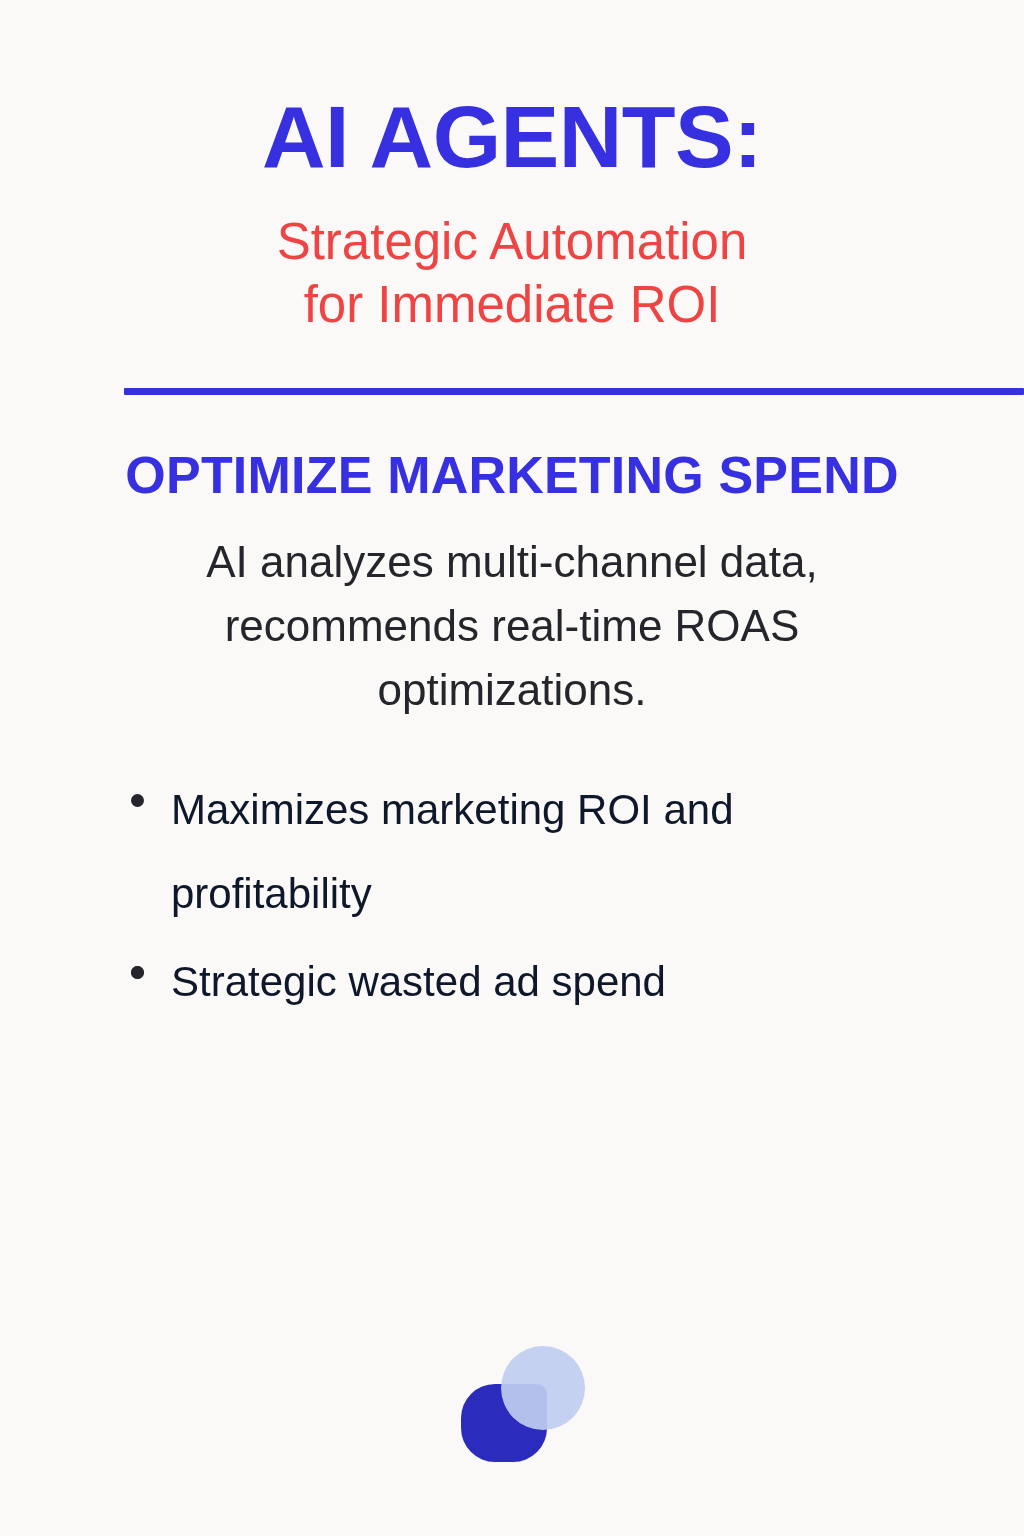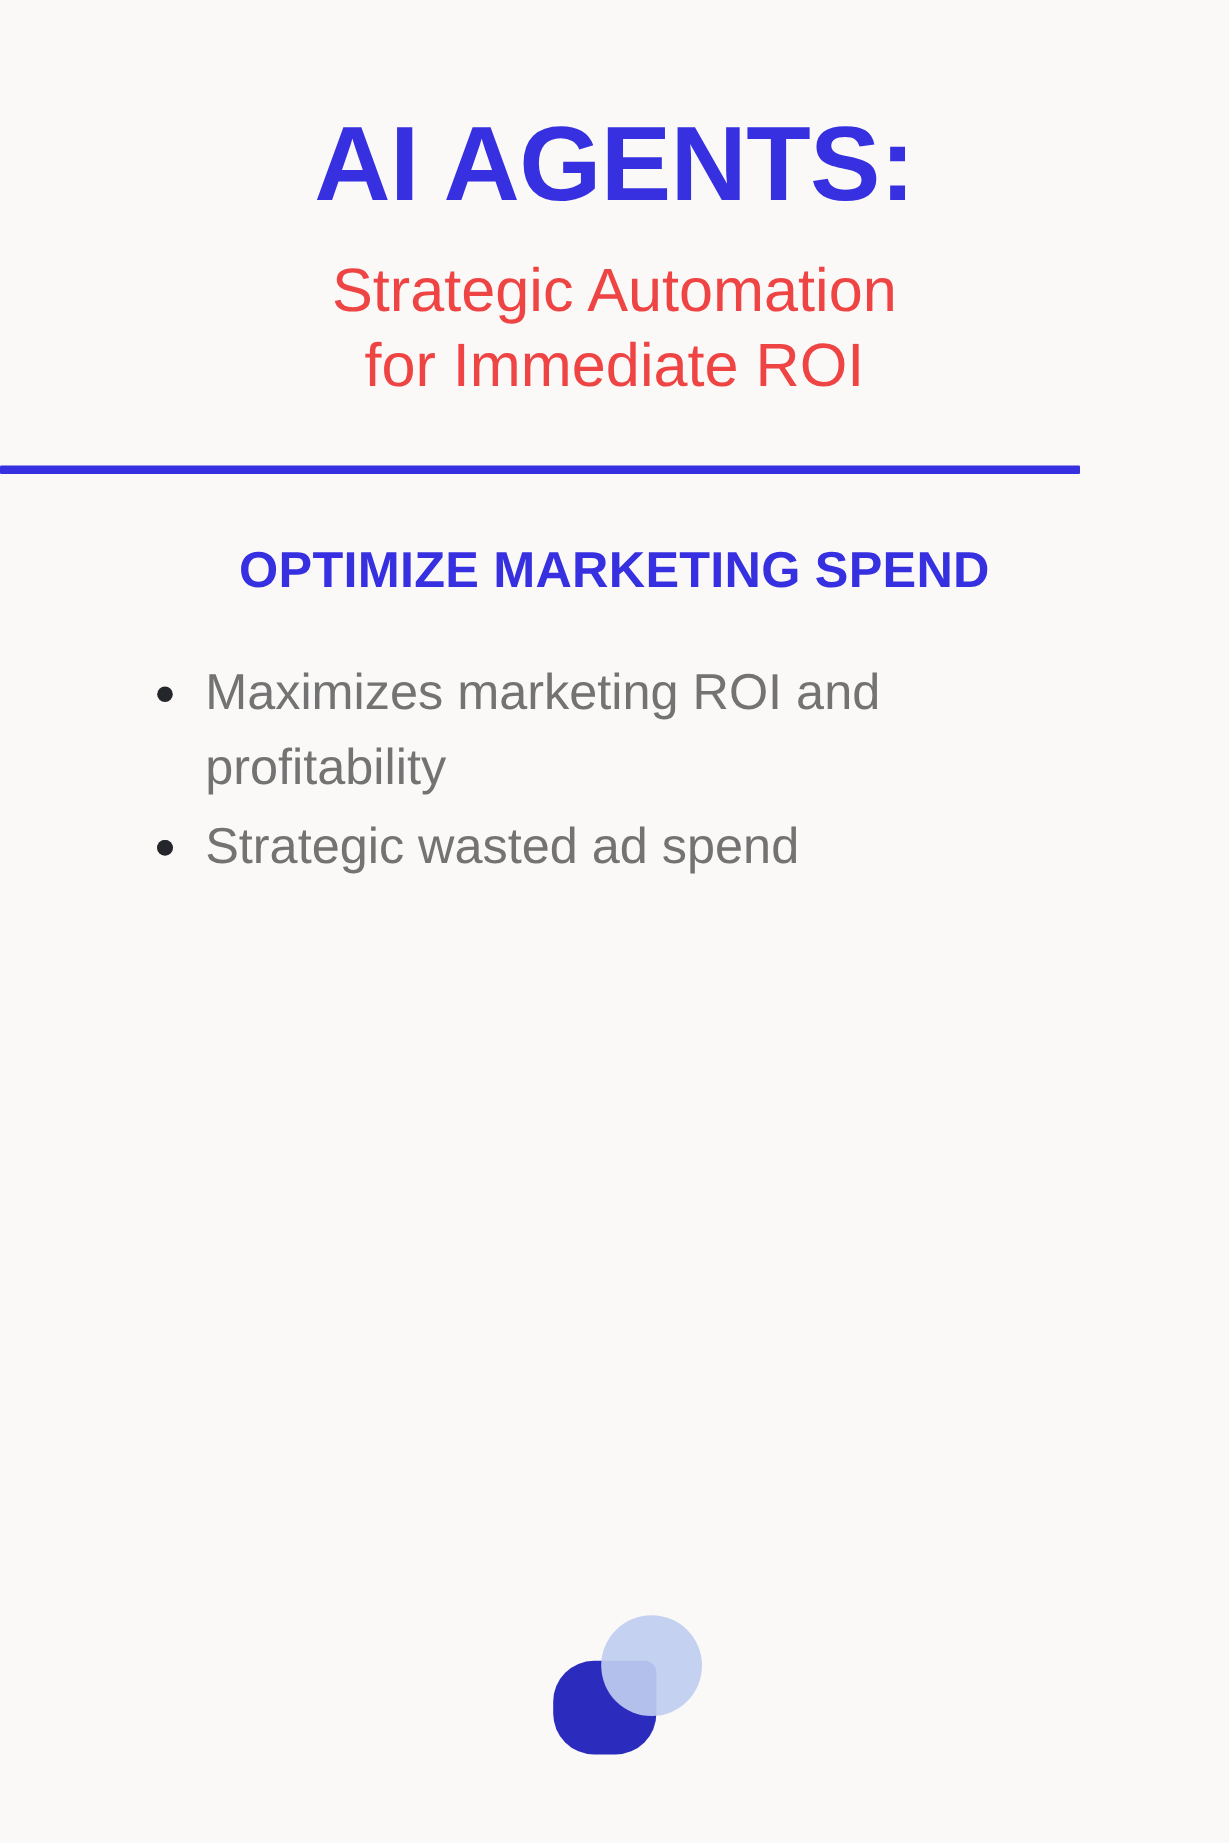--- a/index.html
+++ b/index.html
@@ -15,21 +15,21 @@
     overflow: hidden;
   }
 
   .card {
     position: relative;
     width: 1024px;
     height: 1536px;
     box-sizing: border-box;
     display: flex;
     flex-direction: column;
-    align-items: flex-start;
+    align-items: flex-end;
   }
 
   
   .title-block {
     width: 100%;
     margin-top: 92px;
     text-align: center;
   }
   .main-title {
     margin: 0;
@@ -73,21 +73,21 @@
   
   .section {
     width: 100%;
     text-align: center;
   }
   .section-heading {
     margin: 0;
     padding: 0;
     margin-top: 55px;
     color: #3730e0;
-    font-size: 42px;
+    font-size: 52px;
     line-height: 50px;
     font-weight: 700;
     letter-spacing: 0.2px;
     text-transform: uppercase;
     text-align: center;
   }
 
   .section-body {
     margin: 0 auto;
     padding: 0;
@@ -108,23 +108,23 @@
     margin-top: 46px;
     width: 790px;
     margin-left: auto;
     margin-right: auto;
     text-align: left;
   }
   .bullet-item {
     position: relative;
     padding-left: 54px;
     margin-bottom: 4px;
-    color: #737373;
+    color: #0f172a;
     font-size: 42px;
-    line-height: 62px;
+    line-height: 84px;
     font-weight: 400;
   }
   .bullet-dot {
     position: absolute;
     left: 14px;
     top: 26px;
     width: 13px;
     height: 13px;
     border-radius: 50%;
     background: #24262b;
@@ -179,20 +179,21 @@
       <span class="sl">Strategic Automation</span>
       <span class="sl">for Immediate ROI</span>
     </p>
   </div>
 
   <div class="divider"></div>
 
   <div class="section">
     <h2 class="section-heading">OPTIMIZE MARKETING SPEND</h2>
 
+    <p class="section-body">AI analyzes multi-channel data, recommends real-time ROAS optimizations.</p>
 
     <ul class="bullet-list">
       <li class="bullet-item">
         <span class="bullet-dot"></span>
         <span>Maximizes marketing ROI and profitability</span>
       </li>
       <li class="bullet-item">
         <span class="bullet-dot"></span>
       </li>
       <li class="bullet-item">

